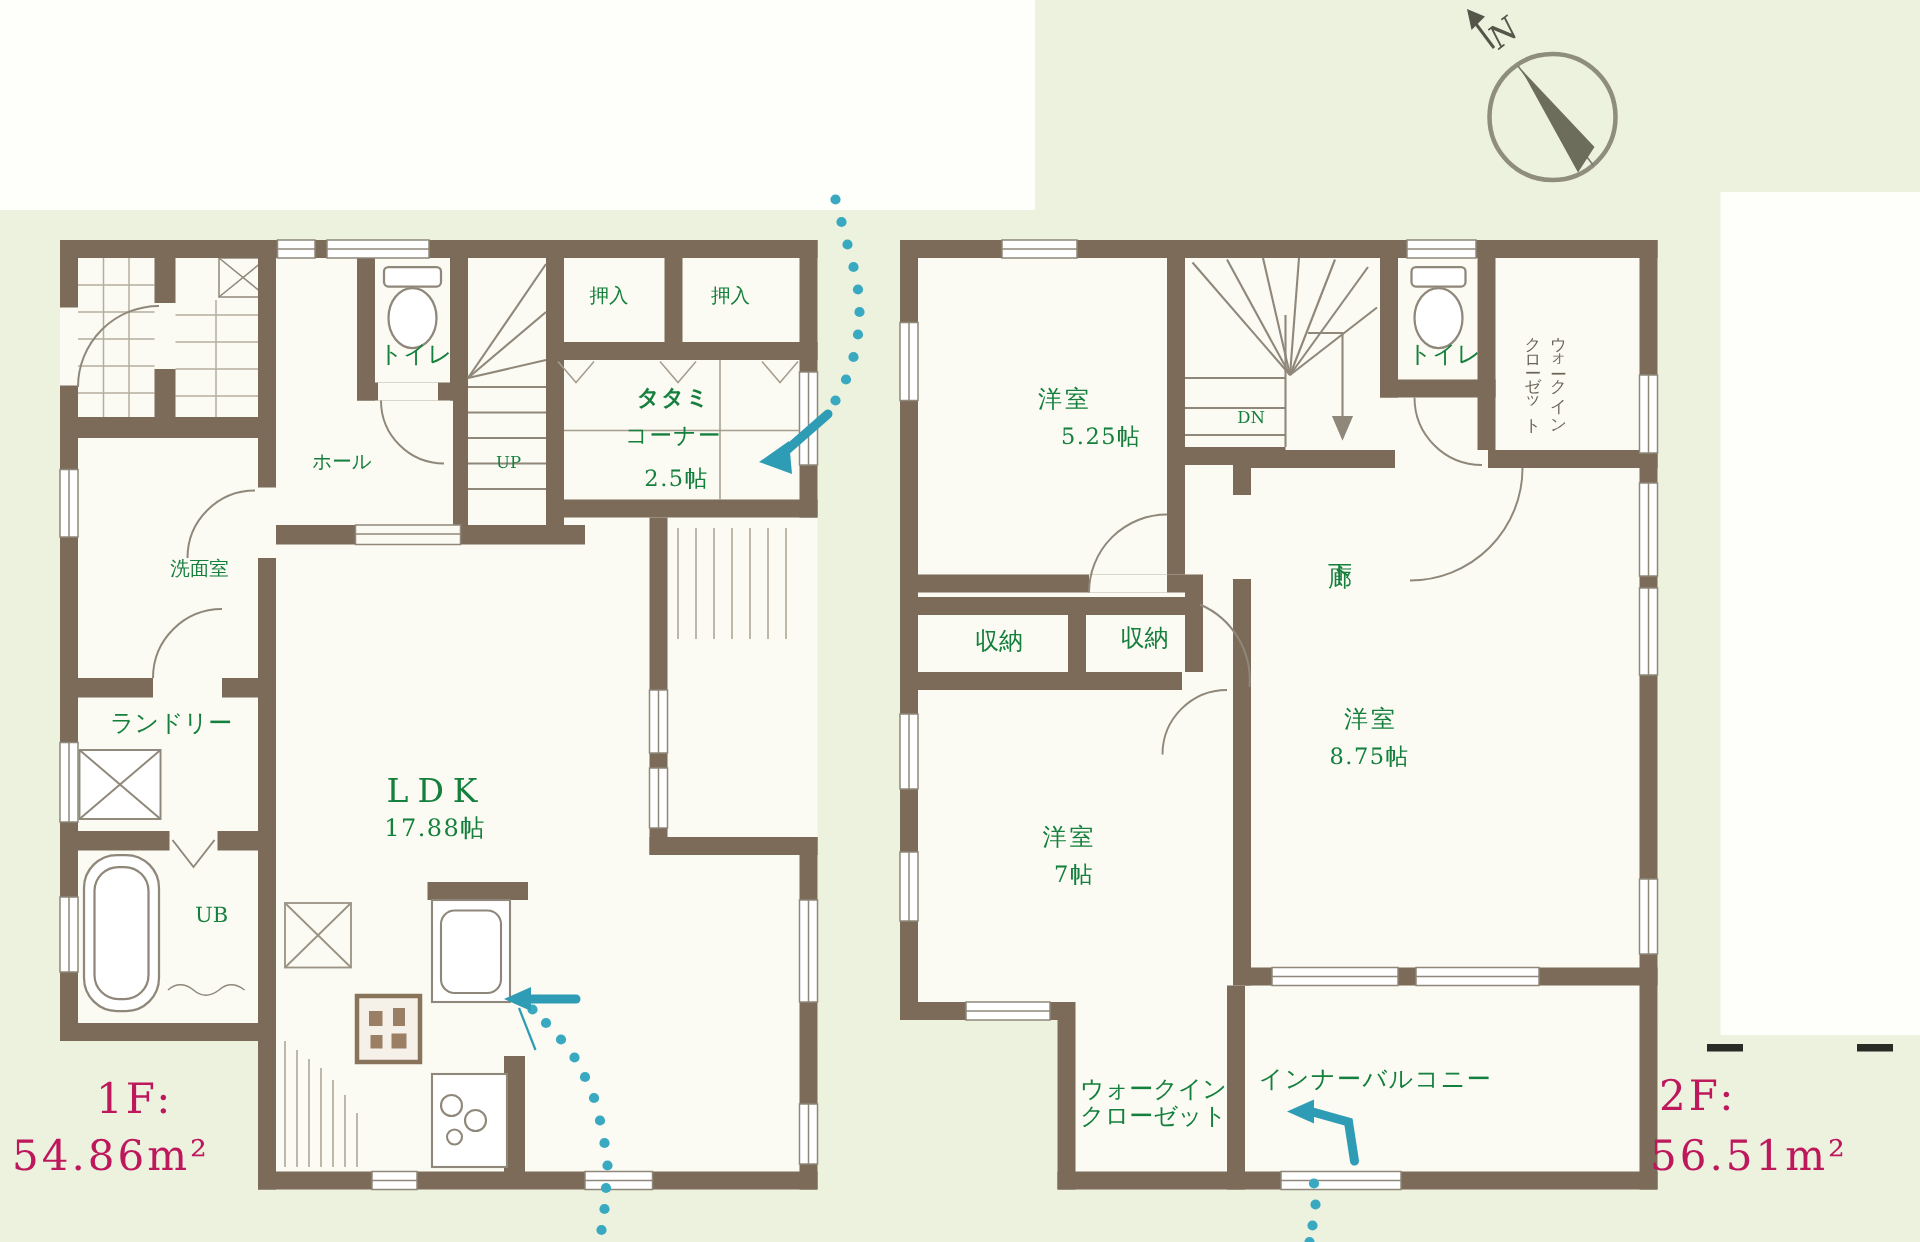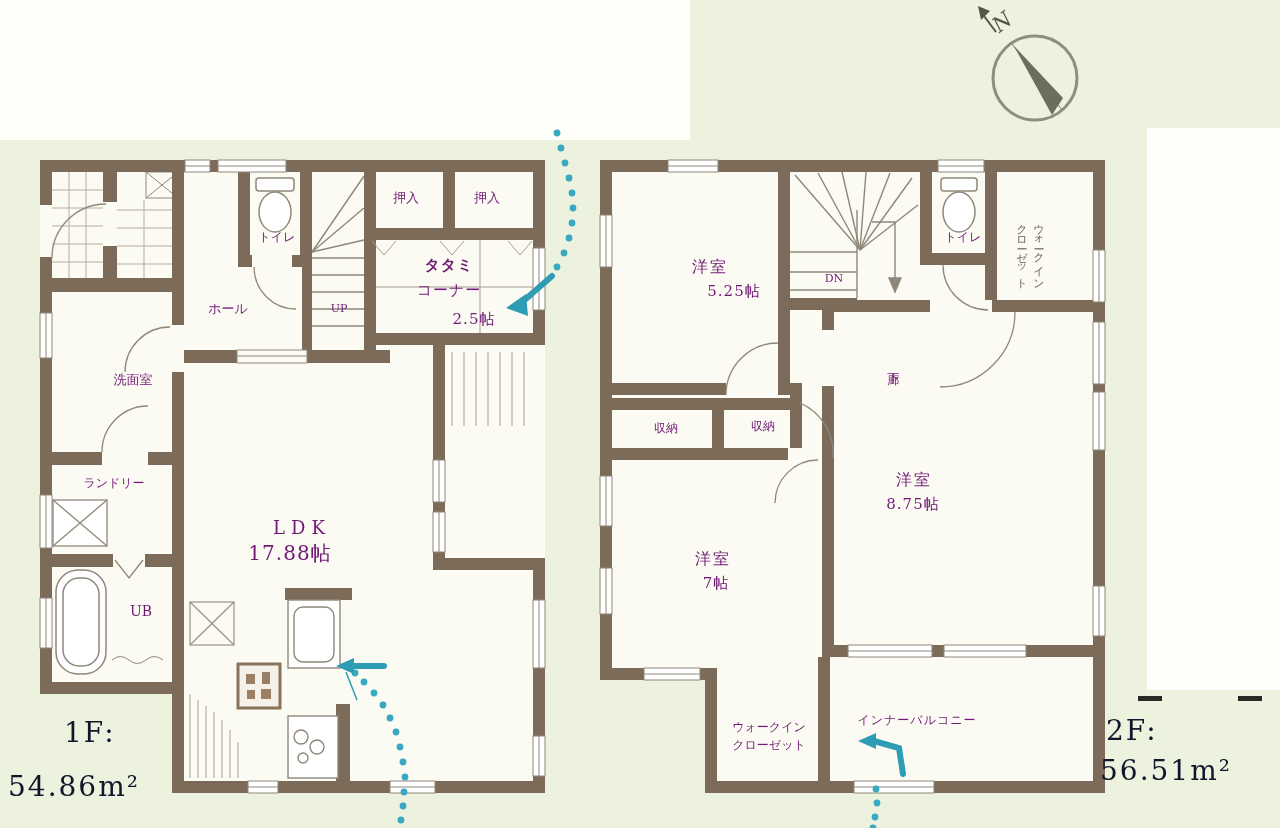--- a/index.html
+++ b/index.html
@@ -5,30 +5,30 @@
   html,body{margin:0;padding:0;background:#dfe3d5;}
   #stage{
     position:relative;width:1280px;height:828px;overflow:hidden;
     background:#edf2df;
     font-family:"DejaVu Serif","Liberation Serif",serif;
   }
   .white-rect{position:absolute;background:#fefefb;}
   #plan-svg{position:absolute;left:0;top:0;}
   .lbl{
     position:absolute;transform:translate(-50%,-50%);
-    color:#701a75;white-space:nowrap;line-height:1.05;
+    color:#15803d;white-space:nowrap;line-height:1.05;
     text-align:center;user-select:none;
   }
-  .lbl.small{font-size:12px;}
+  .lbl.small{font-size:16px;}
   .lbl.mid{font-size:13px;}
   .lbl.room{font-size:16px;letter-spacing:2px;}
   .lbl.num{font-size:15px;letter-spacing:1px;}
   .lbl.vert{writing-mode:vertical-rl;text-orientation:upright;transform:translate(-50%,-50%);}
   .lbl.area{
-    font-size:28px;color:#0f172a;letter-spacing:2px;transform:none;text-align:left;
+    font-size:28px;color:#be185d;letter-spacing:2px;transform:none;text-align:left;
   }
   #wic-top-label{writing-mode:vertical-rl;text-orientation:upright;font-size:11px;
     line-height:17px;letter-spacing:1px;height:122px;}
   #wic-top-label span{display:block;}
   #compass-n{
     position:absolute;left:993px;top:10px;font-size:21px;color:#55554a;
     transform:rotate(-38deg);font-style:italic;
   }
 </style>
 </head>
@@ -365,30 +365,30 @@
       <rect x="1138" y="696" width="24" height="5"></rect>
       <rect x="1238" y="696" width="24" height="5"></rect>
     </g>
   </svg>
 
   <div class="lbl small" style="left:277px;top:237px;">トイレ</div>
   <div class="lbl mid" style="left:406px;top:198px;">押入</div>
   <div class="lbl mid" style="left:487px;top:198px;">押入</div>
   <div class="lbl num" style="left:449px;top:266px;font-weight:bold;">タタミ</div>
   <div class="lbl num" style="left:449px;top:291px;">コーナー</div>
-  <div class="lbl num" style="left:474px;top:320px;text-align:center;">2.5帖</div>
+  <div class="lbl num" style="left:451px;top:320px;text-align:center;">2.5帖</div>
   <div class="lbl mid" style="left:228px;top:309px;">ホール</div>
   <div class="lbl" style="left:339px;top:309px;font-size:11px;">UP</div>
   <div class="lbl mid" style="left:133px;top:380px;">洗面室</div>
   <div class="lbl small" style="left:114px;top:483px;">ランドリー</div>
   <div class="lbl" style="left:141px;top:611px;font-size:14px;">UB</div>
-  <div class="lbl" style="left:291px;top:528px;font-size:18px;letter-spacing:6px;margin-left:11px;">LDK</div>
-  <div class="lbl" style="left:290px;top:553px;font-size:20px;letter-spacing:1px;">17.88帖</div>
+  <div class="lbl" style="left:291px;top:528px;font-size:22px;letter-spacing:6px;">LDK</div>
+  <div class="lbl" style="left:290px;top:553px;font-size:16px;letter-spacing:1px;">17.88帖</div>
   <div class="lbl area" style="left:64px;top:718px;">1F:</div>
-  <div class="lbl area" style="left:8px;top:756px;margin-top:16px;">54.86m²</div>
+  <div class="lbl area" style="left:8px;top:756px;">54.86m²</div>
 
   <div class="lbl room" style="left:710px;top:267px;">洋室</div>
   <div class="lbl num" style="left:702px;top:292px;margin-left:32px;">5.25帖</div>
   <div class="lbl" style="left:834px;top:279px;font-size:11px;">DN</div>
   <div class="lbl small" style="left:963px;top:237px;">トイレ</div>
   <div id="wic-top-label" class="lbl" style="left:1030px;top:250px;color:#6c6557;">
     <span>ウォークイン</span>
     <span>クローゼット</span>
   </div>
   <div class="lbl vert small" style="left:893px;top:363px;">廊下</div>

